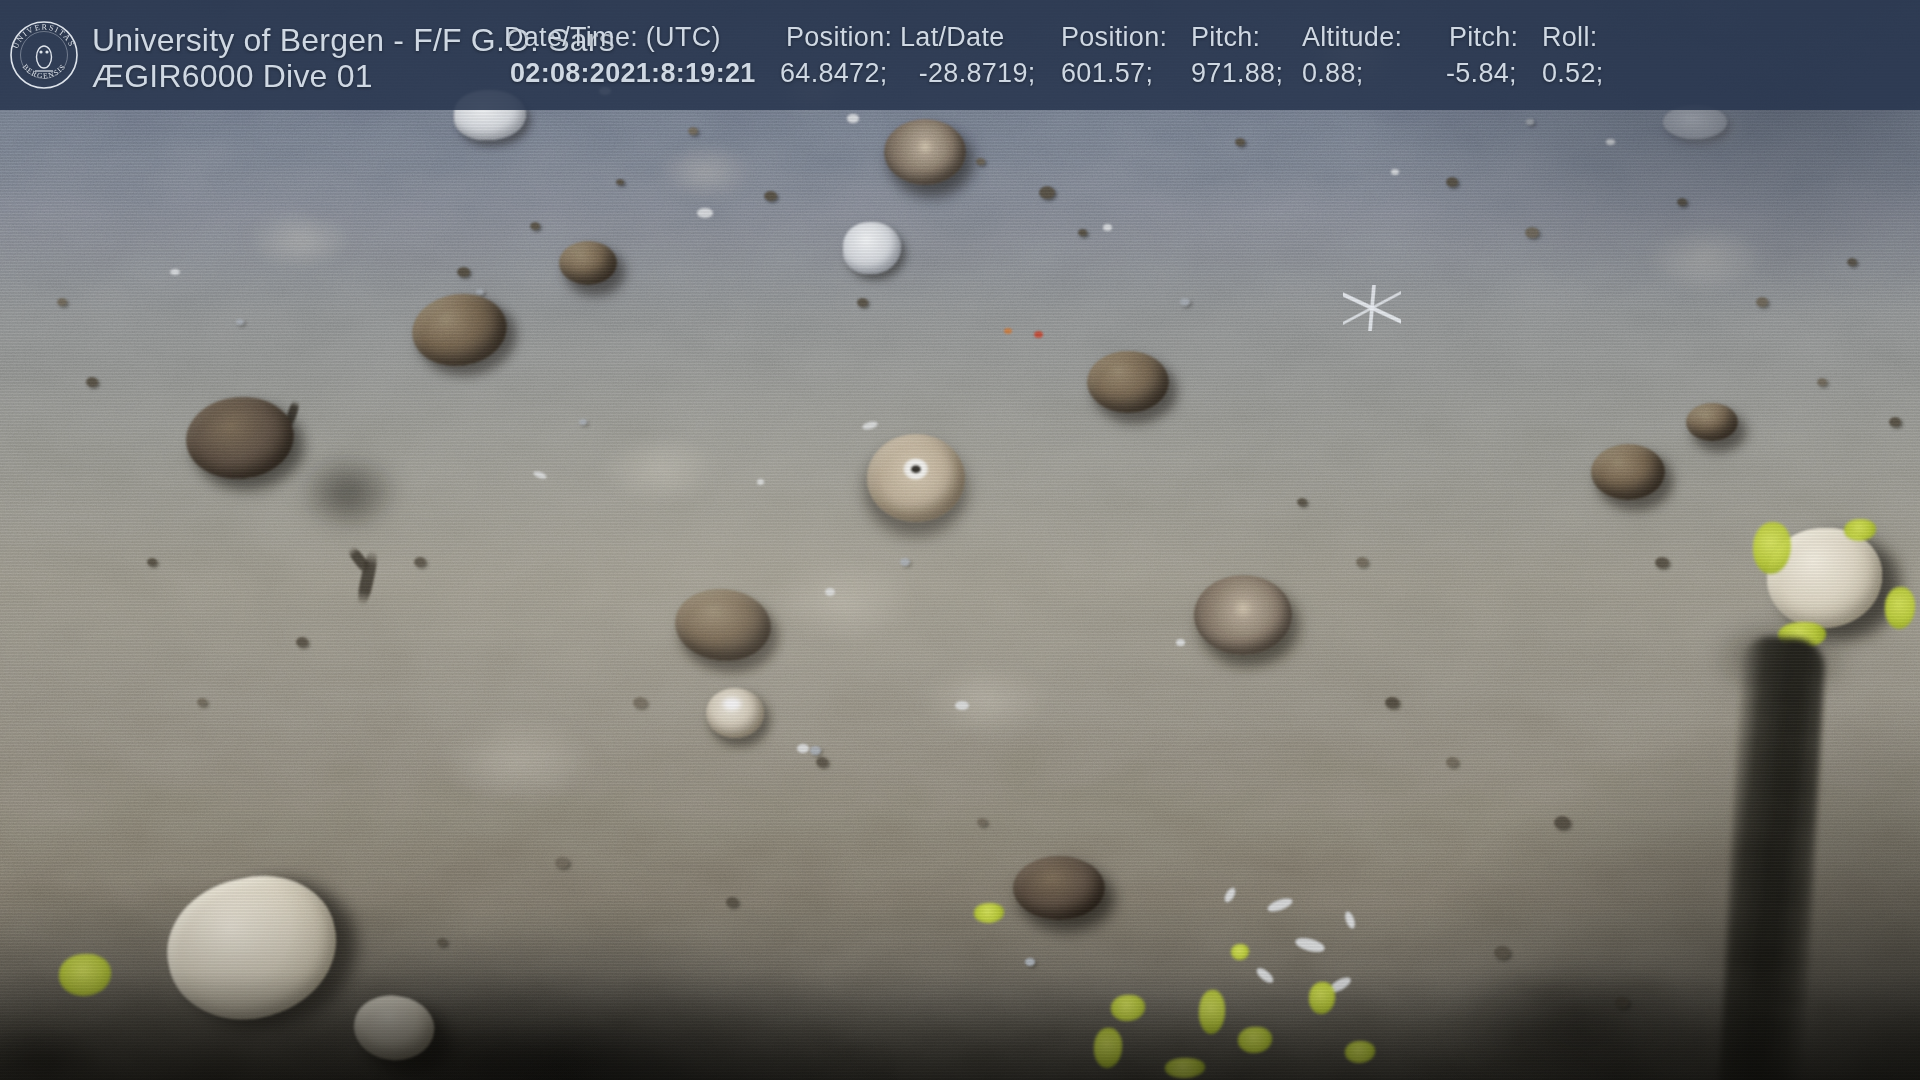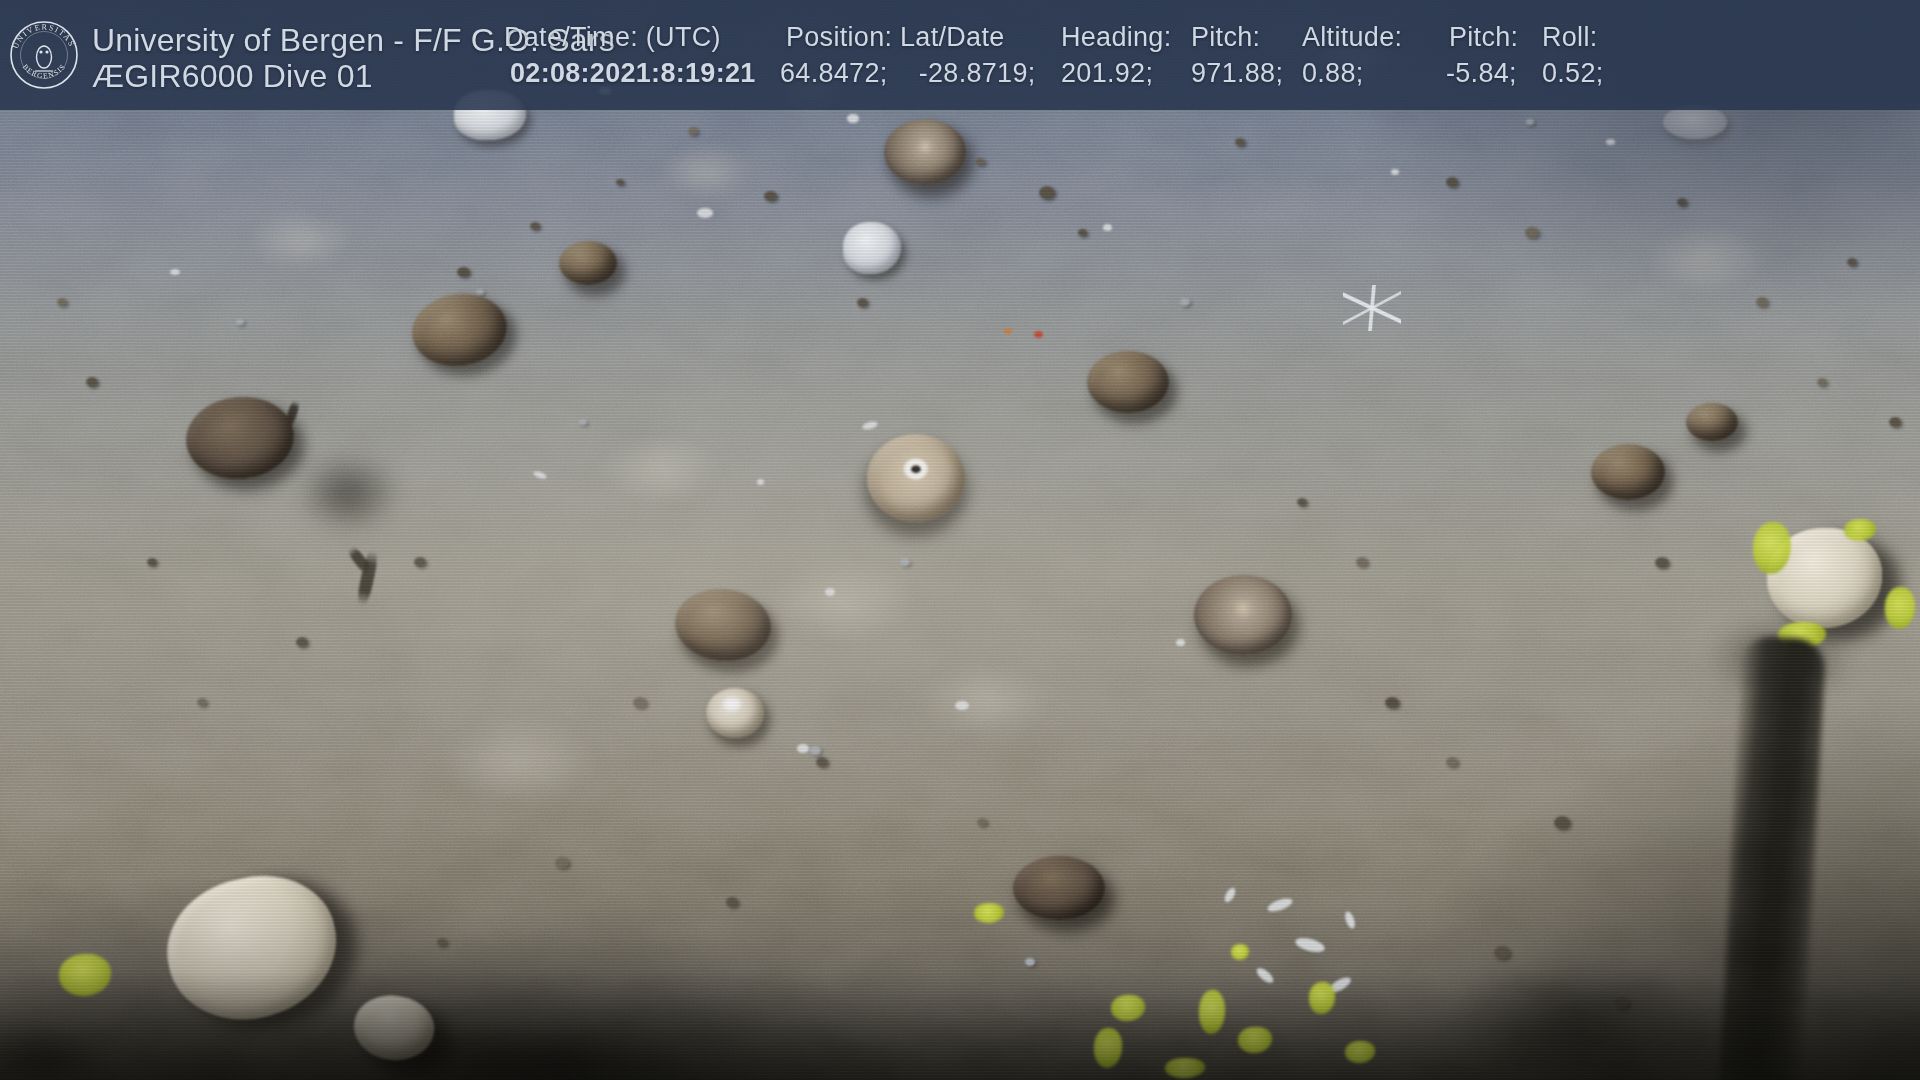--- a/index.html
+++ b/index.html
@@ -272,22 +272,22 @@
     <div id="hud-fields">
         <div class="field" style="left: 504px;">
           <div class="f-label">Date/Time: (UTC)</div>
           <div class="f-value" style="left: 6px; font-weight: bold;">02:08:2021:8:19:21</div>
         </div>
         <div class="field" style="left: 786px;">
           <div class="f-label">Position: Lat/Date</div>
           <div class="f-value" style="left: -6px;">64.8472;    -28.8719;</div>
         </div>
         <div class="field" style="left: 1061px;">
-          <div class="f-label">Heading:</div>
-          <div class="f-value">201.92;</div>
+          <div class="f-label">Position:</div>
+          <div class="f-value">601.57;</div>
         </div>
         <div class="field" style="left: 1191px;">
           <div class="f-label">Pitch:</div>
           <div class="f-value">971.88;</div>
         </div>
         <div class="field" style="left: 1302px;">
           <div class="f-label">Altitude:</div>
           <div class="f-value">0.88;</div>
         </div>
         <div class="field" style="left: 1449px;">

